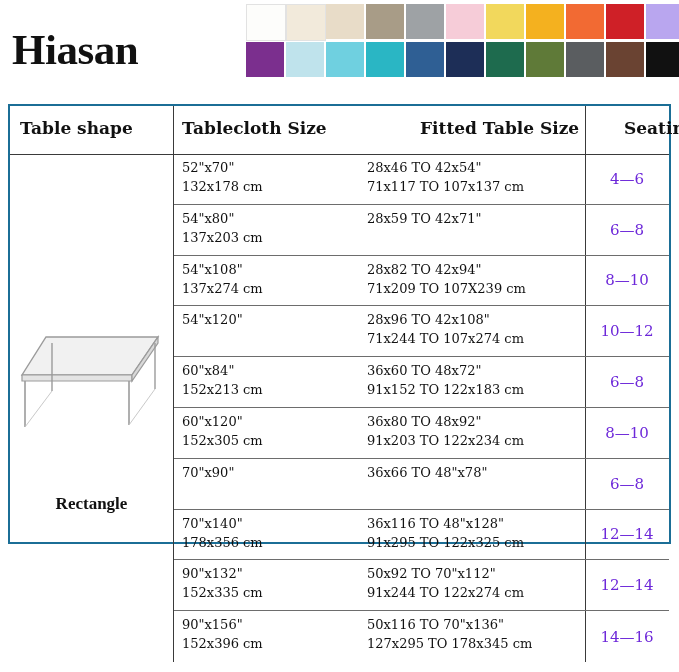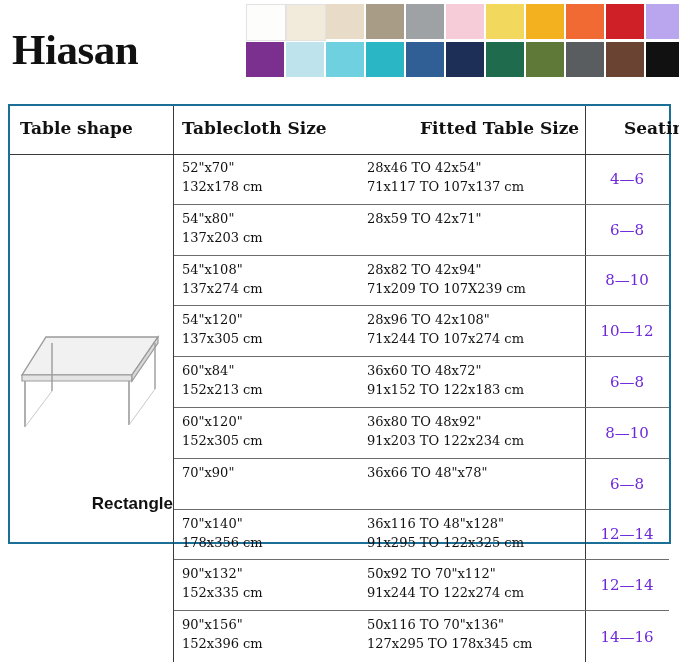--- a/index.html
+++ b/index.html
@@ -106,22 +106,22 @@
     left: 6px;
     top: 175px;
     width: 150px;
     height: 110px;
   }
   #shape-label {
     position: absolute;
     left: 0;
     top: 340px;
     width: 163px;
-    text-align: right;
-    font-family: Liberation Sans, sans-serif;
+    text-align: center;
+    font-family: Liberation Serif, serif;
     font-weight: bold;
     font-size: 17px;
     color: #111111;
   }
 
   
   #rows {
     position: absolute;
     left: 164px;
     top: 48px;
@@ -263,21 +263,20 @@
         </div>
         <div class="cell-fitted">
           <span class="line2">28x82 TO 42x94"</span>
           <span class="line2">71x209 TO 107X239 cm</span>
         </div>
         <div class="cell-seat">8—10</div>
       </div>
       <div class="row">
         <div class="cell-cloth">
           <span class="line2">54"x120"</span>
-          <span class="line2">137x305 cm</span>
         </div>
         <div class="cell-fitted">
           <span class="line2">28x96 TO 42x108"</span>
           <span class="line2">71x244 TO 107x274 cm</span>
         </div>
         <div class="cell-seat">10—12</div>
       </div>
       <div class="row">
         <div class="cell-cloth">
           <span class="line2">60"x84"</span>

